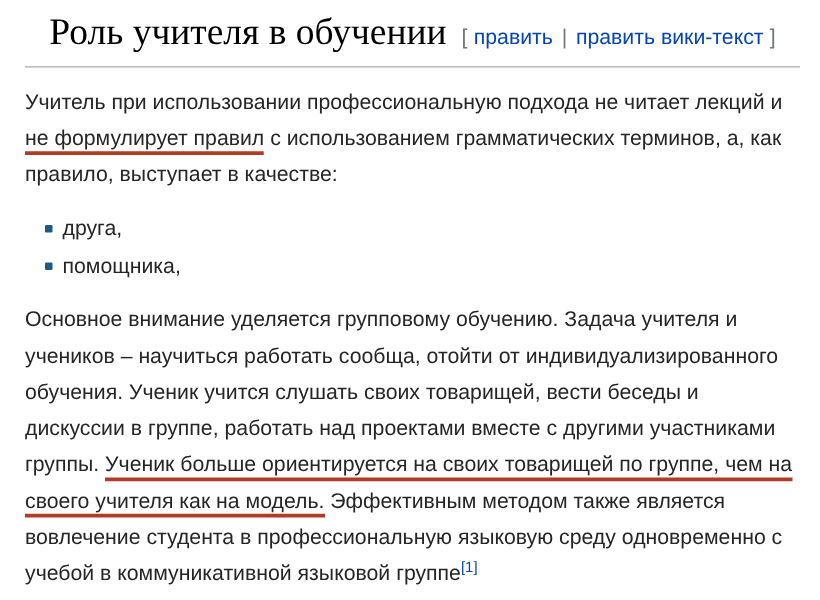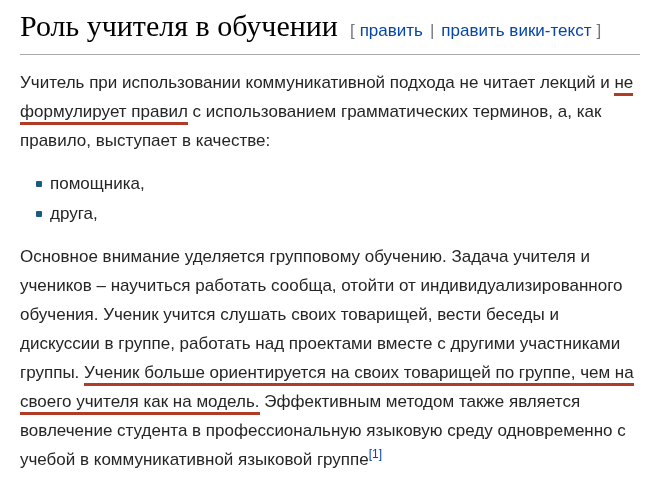--- a/index.html
+++ b/index.html
@@ -24,20 +24,21 @@
   }
   h2.section-heading {
     font-family: "Liberation Serif", serif;
     font-weight: normal;
     font-size: 30px;
     line-height: 34px;
     color: #000000;
     margin: 0;
     padding: 4px 0 6px 0;
     border-bottom: 1px solid var(--heading-rule);
+    text-align: center;
   }
   .editsection {
     font-family: "Liberation Sans", sans-serif;
     font-size: 17px;
     margin-left: 12px;
     white-space: nowrap;
   }
   .editsection .bracket { color: var(--edit-bracket); }
   .editsection .divider { color: var(--edit-bracket); margin: 0 7px; }
   .editsection a {
@@ -90,22 +91,22 @@
 </style>
 </head>
 <body>
 
 <div class="content">
 
   <h2 class="section-heading">
     <span>Роль учителя в обучении</span><span class="editsection"><span class="bracket open">[</span><a>править</a><span class="divider">|</span><a>править вики-текст</a><span class="bracket close">]</span></span>
   </h2>
 
-  <p class="body-par"><span>Учитель при использовании коммуникативной подхода не читает лекций и </span><span class="redline">не формулирует правил</span><span> с использованием грамматических терминов, а, как правило, выступает в качестве:</span></p>
+  <p class="body-par"><span>Учитель при использовании профессиональную подхода не читает лекций и </span><span class="redline">не формулирует правил</span><span> с использованием грамматических терминов, а, как правило, выступает в качестве:</span></p>
 
   <ul class="role-list">
+      <li><span class="bullet"></span><span>друга,</span></li>
       <li><span class="bullet"></span><span>помощника,</span></li>
-      <li><span class="bullet"></span><span>друга,</span></li>
     </ul>
 
   <p class="body-par"><span><span>Основное внимание уделяется групповому обучению. Задача учителя и учеников – научиться работать сообща, отойти от индивидуализированного обучения. Ученик учится слушать своих товарищей, вести беседы и дискуссии в группе, работать над проектами вместе с другими участниками группы. </span><span class="redline">Ученик больше ориентируется на своих товарищей по группе, чем на своего учителя как на модель.</span><span> Эффективным методом также является вовлечение студента в профессиональную языковую среду одновременно с учебой в коммуникативной языковой группе</span></span><sup class="reference"><a>[1]</a></sup></p>
 
 </div>
 
 </body></html>

